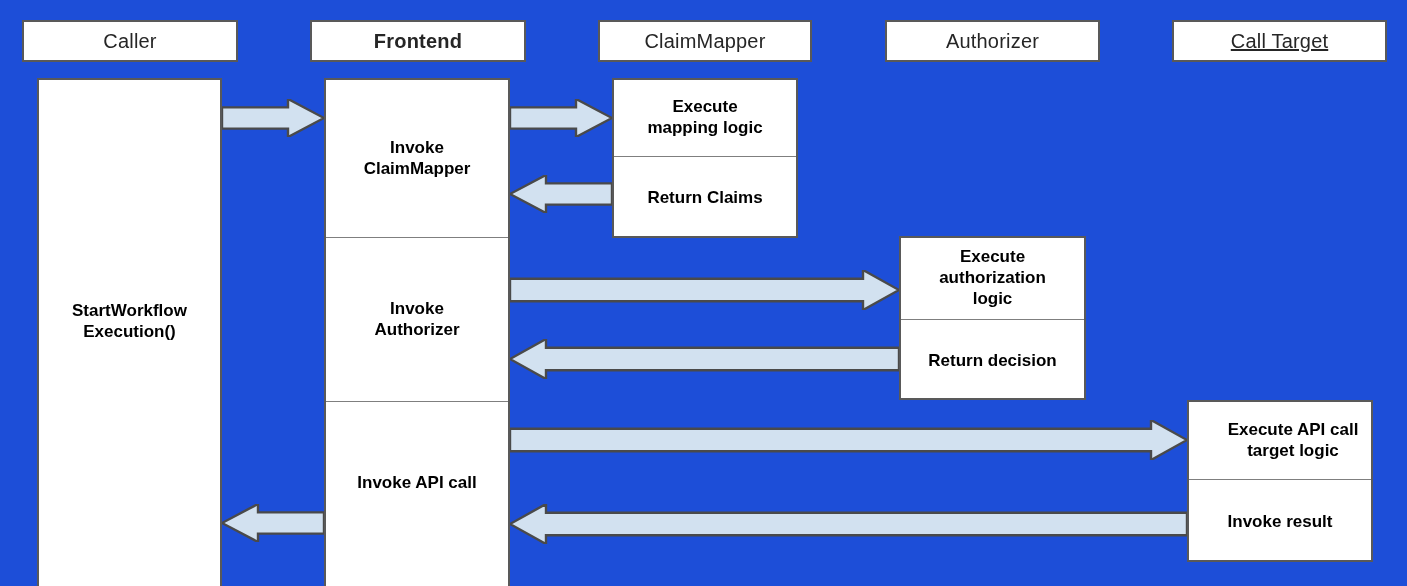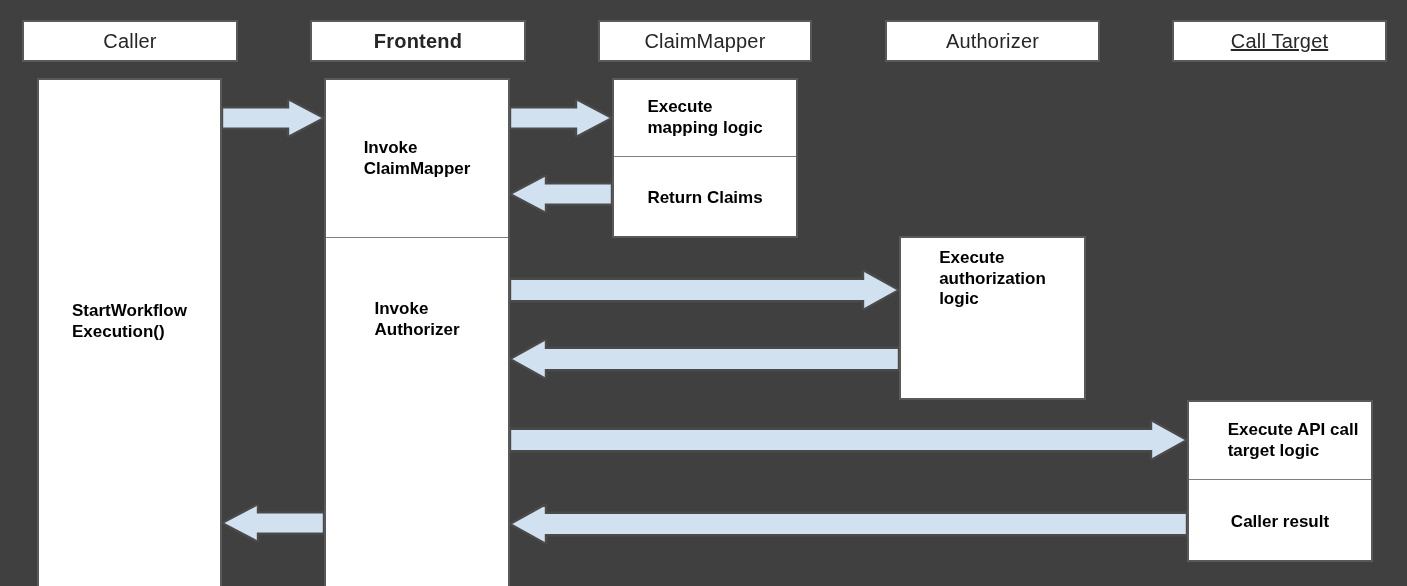--- a/index.html
+++ b/index.html
@@ -8,21 +8,21 @@
     padding: 0;
     background: #000000;
   }
   body {
     font-family: "Liberation Sans", sans-serif;
   }
   #canvas {
     position: relative;
     width: 1407px;
     height: 586px;
-    background: #404040;
+    background: #1d4ed8;
     overflow: hidden;
   }
 
   
   .lifeline-header {
     position: absolute;
     box-sizing: border-box;
     background: #ffffff;
     border: 2px solid #595959;
     display: flex;
@@ -43,21 +43,21 @@
     border: 2px solid #595959;
     display: flex;
     flex-direction: column;
   }
   .seg {
     box-sizing: border-box;
     flex: 0 0 auto;
     display: flex;
     align-items: center;
     justify-content: center;
-    text-align: left;
+    text-align: center;
     color: #000000;
     font-size: 17px;
     font-weight: bold;
     line-height: 1.22;
     padding: 0 6px;
     border-bottom: 1.5px solid #7f7f7f;
     overflow: hidden;
   }
   .seg:last-child { border-bottom: none; }
 
@@ -127,26 +127,28 @@
         </svg>
       </div>
     </div>
   <div id="activations-layer">
       <div class="activation" style="left: 37px; top: 78px; width: 185px; height: 584px;">
         <div class="seg" style="height: 484px;">StartWorkflow<br>Execution()</div>
       </div>
       <div class="activation" style="left: 324px; top: 78px; width: 186px; height: 576px;">
         <div class="seg" style="height: 158px;">Invoke<br>ClaimMapper</div>
         <div class="seg" style="height: 164px;">Invoke<br>Authorizer</div>
+        <div class="seg" style="height: 162px;">Invoke API call</div>
       </div>
       <div class="activation" style="left: 612px; top: 78px; width: 186px; height: 160px;">
         <div class="seg" style="height: 77px;">Execute<br>mapping logic</div>
         <div class="seg" style="height: 83px;">Return Claims</div>
       </div>
       <div class="activation" style="left: 899px; top: 236px; width: 187px; height: 164px;">
         <div class="seg" style="height: 82px;">Execute<br>authorization<br>logic</div>
+        <div class="seg" style="height: 82px;">Return decision</div>
       </div>
       <div class="activation" style="left: 1187px; top: 400px; width: 186px; height: 162px;">
         <div class="seg" style="height: 78px; padding-left: 32px;">Execute API call<br>target logic</div>
-        <div class="seg" style="height: 84px;">Caller result</div>
+        <div class="seg" style="height: 84px;">Invoke result</div>
       </div>
     </div>
 </div>
 
 </body></html>

